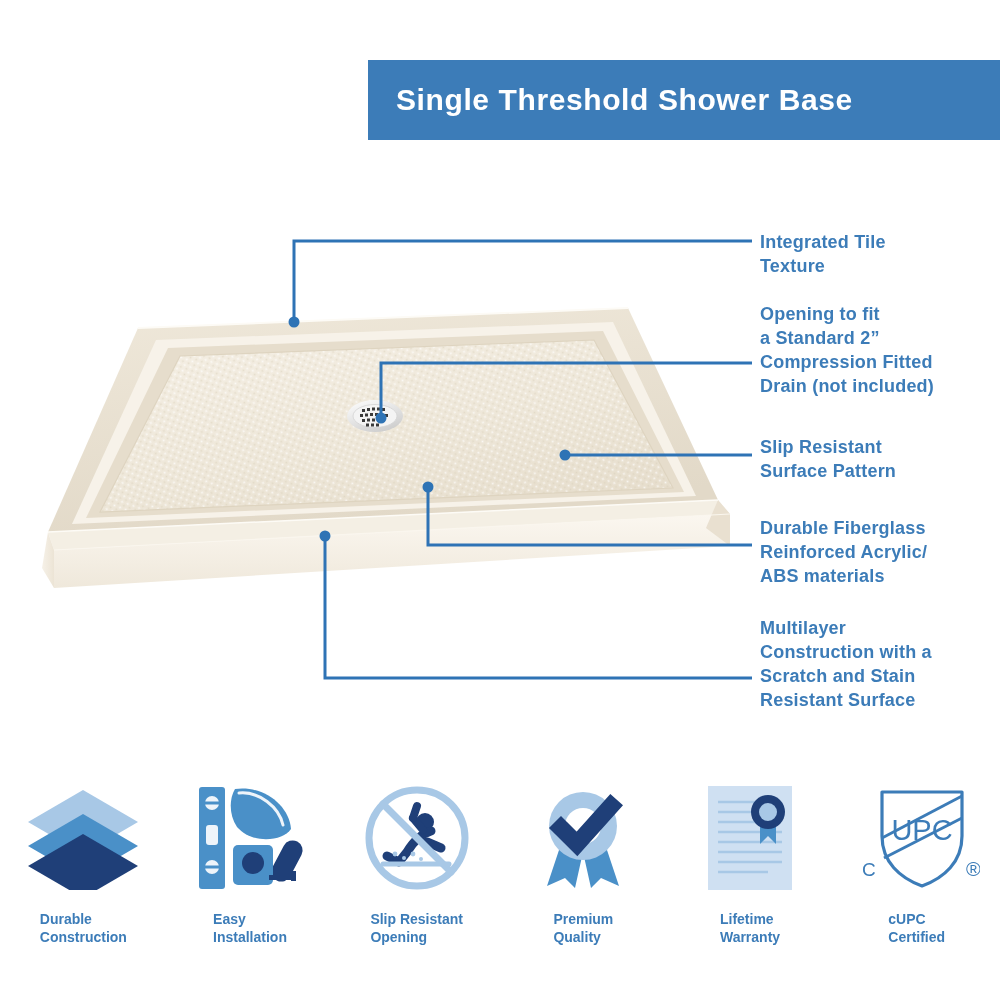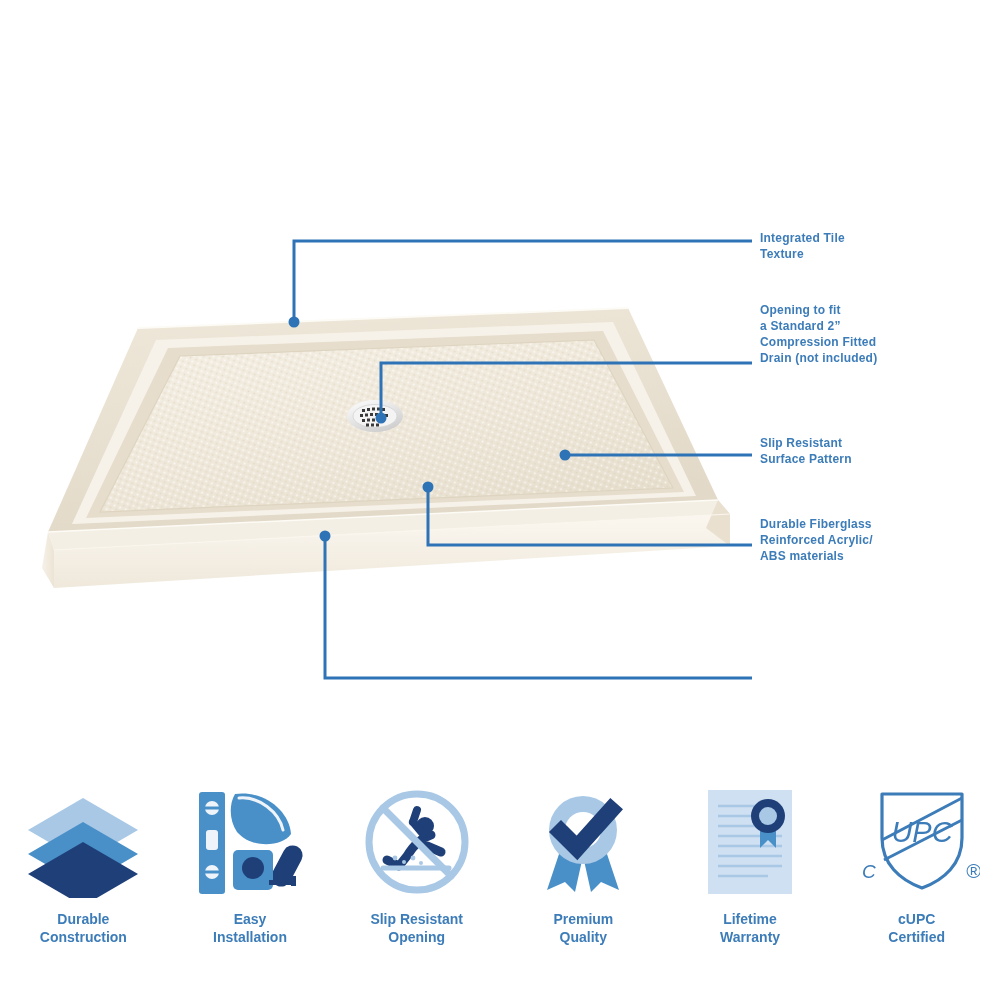--- a/index.html
+++ b/index.html
@@ -18,50 +18,53 @@
   .banner-title{
     color:#ffffff;font-size:30px;font-weight:bold;letter-spacing:.6px;
     padding-left:28px;white-space:nowrap;
   }
 
   
   .product{position:absolute;left:28px;top:300px;width:720px;height:290px;}
   .product svg{display:block;}
 
   
-  .callout{position:absolute;color:#3c7cb8;font-weight:bold;font-size:12px;line-height:1.33;letter-spacing:.2px;}
+  .callout{position:absolute;color:#3c7cb8;font-weight:bold;font-size:18px;line-height:1.33;letter-spacing:.2px;}
   .callout div{white-space:nowrap;}
   .c1{left:760px;top:231px;}
   .c2{left:760px;top:303px;}
   .c3{left:760px;top:436px;}
   .c4{left:760px;top:517px;}
   .c5{left:760px;top:617px;}
 
   .leader{position:absolute;}
   .leader svg{display:block;overflow:visible;}
 
   
   .features{
     position:absolute;left:0;top:778px;width:1000px;height:190px;
     display:flex;align-items:flex-start;
   }
   .feature{flex:1 1 0;display:flex;flex-direction:column;align-items:center;}
-  .feature-ico{height:120px;display:flex;align-items:flex-end;justify-content:center;font-style:italic;}
+  .feature-ico{height:120px;display:flex;align-items:center;justify-content:center;}
   .feature-ico svg{display:block;}
   .feature-label{
     margin-top:12px;color:#3c7cb8;font-weight:bold;font-size:14px;
-    line-height:1.3;text-align:center;
+    line-height:1.3;text-align:left;
   }
   .feature-label span{display:block;white-space:nowrap;}
 </style>
 </head>
 <body>
 
 <div class="page">
 
+  <div class="banner">
+    <div class="banner-title">Single Threshold Shower Base</div>
+  </div>
 
   <div class="product">
     <svg width="720" height="290" viewBox="0 0 720 290">
       <defs>
         <linearGradient id="gTopBack" x1="0" y1="0" x2="0.3" y2="1">
           <stop offset="0" stop-color="#efe8da"></stop>
             <stop offset="1" stop-color="#e2d9c8"></stop>
         </linearGradient>
         <linearGradient id="gFloor" x1="0.15" y1="0" x2="0.85" y2="1">
           <stop offset="0" stop-color="#f4eee3"></stop>
@@ -177,20 +180,26 @@
     <div>Slip Resistant</div>
     <div>Surface Pattern</div>
   </div>
 
   <div class="callout c4">
     <div>Durable Fiberglass</div>
     <div>Reinforced Acrylic/</div>
     <div>ABS materials</div>
   </div>
 
+  <div class="callout c5">
+    <div>Multilayer</div>
+    <div>Construction with a</div>
+    <div>Scratch and Stain</div>
+    <div>Resistant Surface</div>
+  </div>
 
   <div class="features">
 
     <div class="feature">
       <div class="feature-ico">
         <svg width="118" height="104" viewBox="0 0 118 104">
           <polygon points="59,4 114,36 59,68 4,36" fill="#a8c8e6"></polygon>
           <polygon points="59,28 114,60 59,92 4,60" fill="#4a90c8"></polygon>
           <polygon points="59,48 114,80 59,112 4,80" fill="#1f3f78"></polygon>
         </svg>

